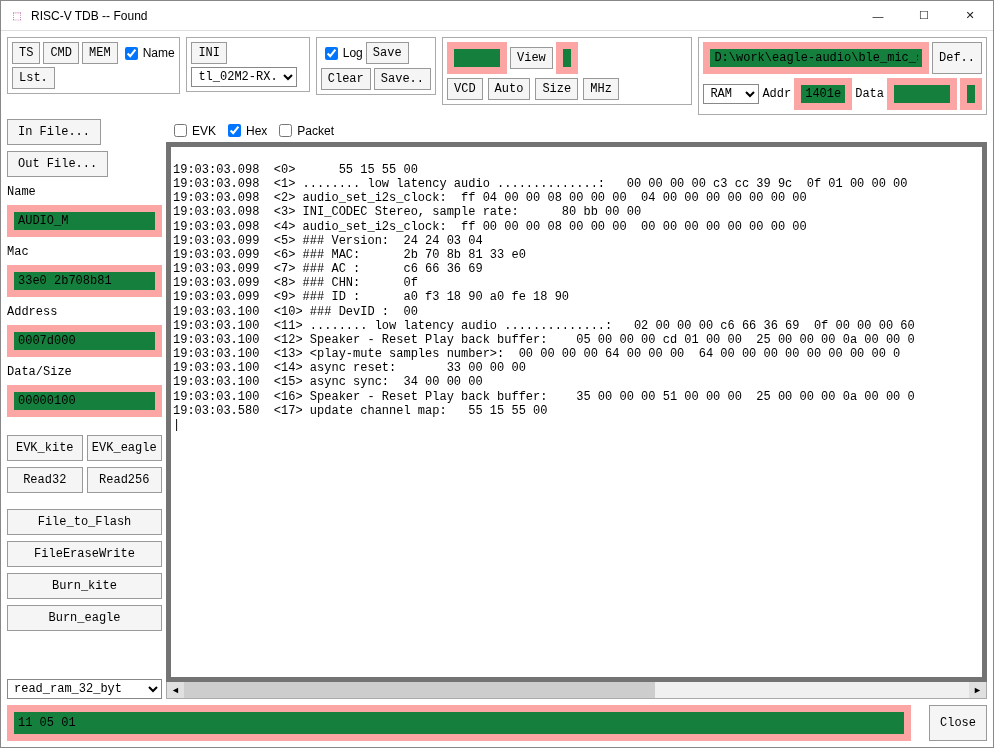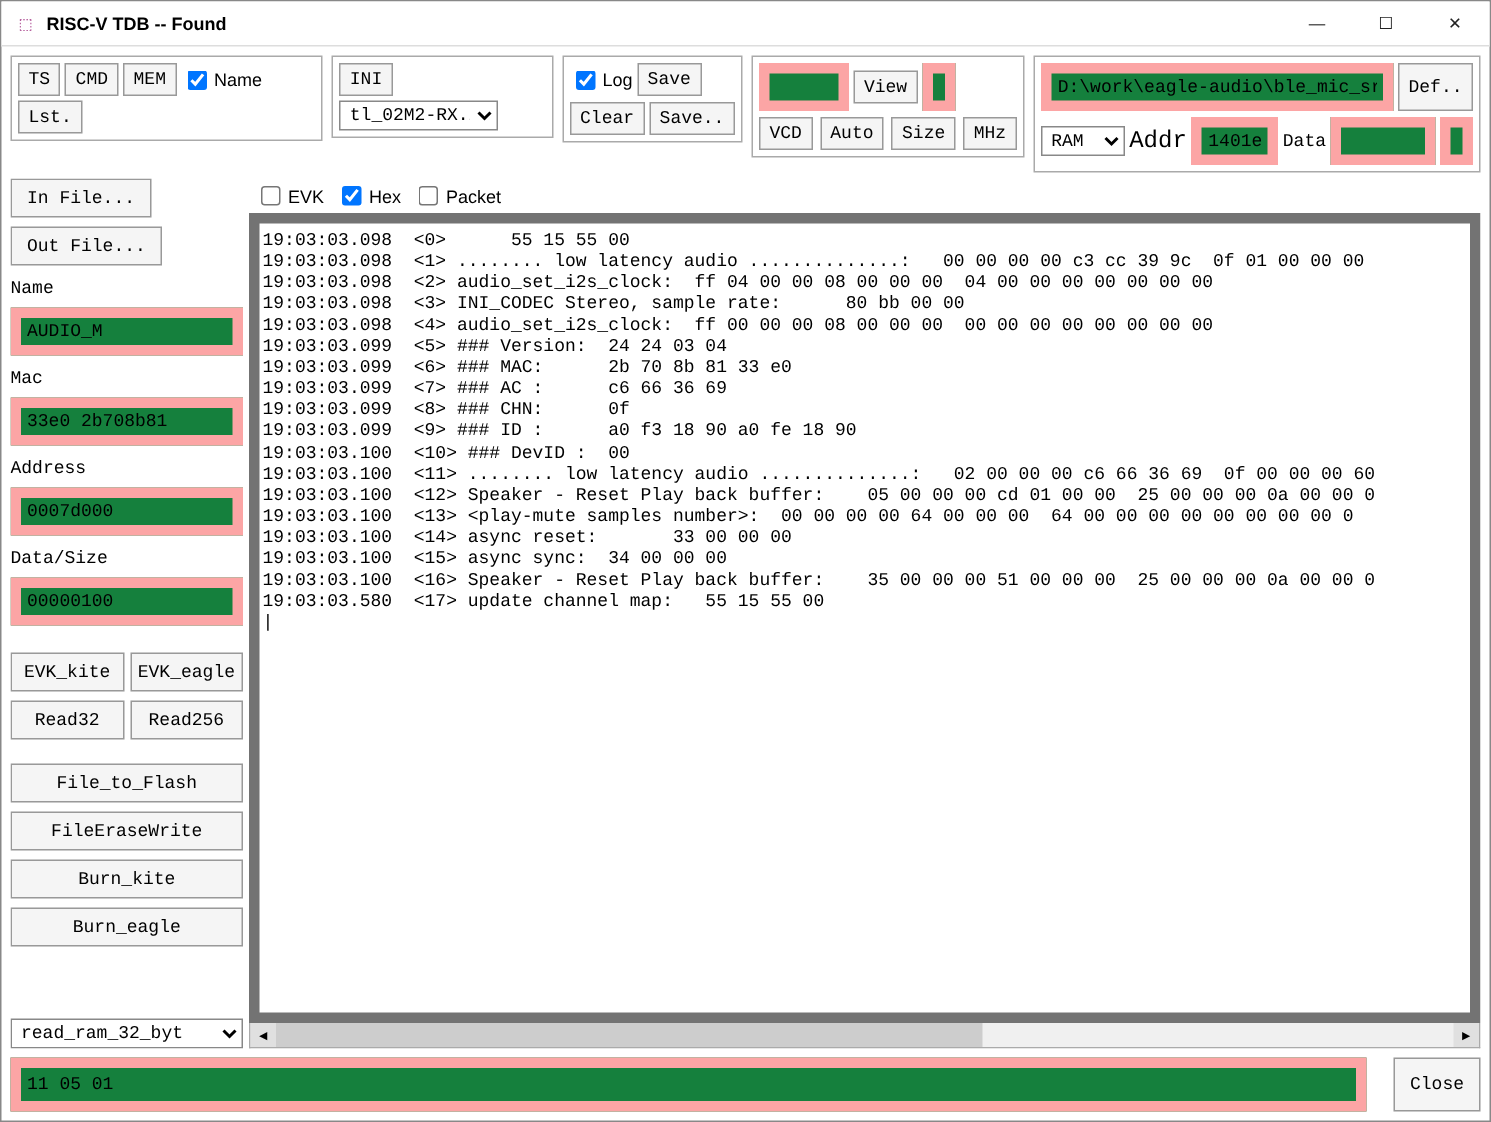--- a/index.html
+++ b/index.html
@@ -1,20 +1,20 @@
 <!DOCTYPE html>
 <html><head>
 <meta charset="utf-8">
 <style>
 * { box-sizing: border-box; font-family: "Segoe UI", Tahoma, sans-serif; }
 body { margin: 0; background: #f0f0f0; }
 .window { width: 994px; height: 748px; background: #fff; border: 1px solid #888; display: flex; flex-direction: column; }
 .titlebar { height: 30px; background: #fff; display: flex; align-items: center; padding: 0 0 0 8px; border-bottom: 1px solid #ddd; }
 .titlebar .ico { width: 16px; height: 16px; margin-right: 6px; display: inline-flex; align-items: center; justify-content: center; font-size: 10px; color: #a03080; }
-.titlebar .title { font-size: 12px; flex: 1; font-weight: bold; }
+.titlebar .title { font-size: 12px; flex: 1; }
 .titlebar .winbtn { width: 46px; height: 30px; display: flex; align-items: center; justify-content: center; font-size: 11px; color: #222; }
 
 .content { flex: 1; display: flex; flex-direction: column; padding: 6px; gap: 4px; overflow: hidden; }
 
 .toolbar { display: flex; gap: 6px; align-items: flex-start; }
 .toolgroup { border: 1px solid #aaa; padding: 4px; display: flex; align-items: center; gap: 3px; flex-wrap: wrap; }
 .btn { background: #f5f5f5; border: 1px solid #999; padding: 3px 6px; font-size: 12px; cursor: pointer; min-width: 0; font-family: "Courier New", monospace; white-space: nowrap; }
 .chk { display: inline-flex; align-items: center; gap: 2px; font-size: 12px; font-family: "Courier New", monospace; }
 .chk input { width: 13px; height: 13px; }
 .txt { border: 7px solid #fca5a5; padding: 2px 4px; font-size: 12px; font-family: "Courier New", monospace; background: #15803d; }
@@ -24,21 +24,21 @@
 
 .sidebar { width: 155px; display: flex; flex-direction: column; gap: 6px; font-size: 12px; }
 .fieldlbl { font-size: 12px; margin-top: 2px; font-family: "Courier New", monospace; }
 .sidebar .txt { width: 100%; }
 .sidebtn { background: #f5f5f5; border: 1px solid #999; padding: 5px 8px; font-size: 12px; font-family: "Courier New", monospace; cursor: pointer; text-align: center; }
 .btnrow { display: flex; gap: 4px; }
 .btnrow .sidebtn { flex: 1; padding: 5px 2px; white-space: nowrap; overflow: hidden; }
 
 .logarea { flex: 1; display: flex; flex-direction: column; }
 .checkrow { padding: 2px 4px; display: flex; gap: 8px; font-size: 12px; align-items: center; }
-.logtext { flex: 1; border: 7px solid #737373; background: #fff; font-family: "Courier New", monospace; font-size: 12px; white-space: pre; overflow: auto; padding: 4px 2px; line-height: 1.18; }
+.logtext { flex: 1; border: 5px solid #737373; background: #fff; font-family: "Courier New", monospace; font-size: 12px; white-space: pre; overflow: auto; padding: 16px 2px; line-height: 1.18; }
 .hscroll { height: 17px; border: 1px solid #aaa; border-top: none; background: #f0f0f0; display: flex; align-items: center; }
 .hscroll .arrow { width: 17px; height: 100%; background: #e0e0e0; display: flex; align-items: center; justify-content: center; font-size: 9px; }
 .hscroll .track { flex: 1; height: 100%; position: relative; }
 .hscroll .thumb { position: absolute; left: 0; top: 0; height: 100%; width: 60%; background: #cdcdcd; }
 
 .bottomrow { display: flex; gap: 18px; padding: 2px 0 0 0; }
 .bottomrow .txt { flex: 1; padding: 4px; }
 .bottomrow .btn { padding: 5px 10px; }
 </style>
 </head>
@@ -82,42 +82,42 @@
               <span>Log</span>
             </label>
           <button class="btn">Save</button>
         </div>
         <div style="display:flex;gap:3px">
           <button class="btn">Clear</button>
           <button class="btn">Save..</button>
         </div>
       </div>
 
-      <div class="toolgroup" style="flex-direction:column;align-items:stretch;gap:4px">
+      <div class="toolgroup" style="flex-direction:row;align-items:stretch;gap:4px">
         <div style="display:flex;gap:3px;align-items:center">
           <input class="txt" style="width: 60px;">
           <button class="btn">View</button>
           <input class="txt" style="width: 22px;" value="16">
         </div>
         <div style="display:flex;gap:5px">
           <button class="btn">VCD</button>
           <button class="btn">Auto</button>
           <button class="btn">Size</button>
           <button class="btn">MHz</button>
         </div>
       </div>
 
       <div class="toolgroup" style="flex-direction:column;align-items:stretch;gap:4px;flex:1">
         <div style="display:flex;gap:3px">
           <input class="txt" style="flex: 1 1 0%;" value="D:\work\eagle-audio\ble_mic_src\src\co">
           <button class="btn">Def..</button>
         </div>
         <div style="display:flex;gap:3px;align-items:center">
           <select style="width:56px"><option>RAM</option></select>
-          <span style="font-family:'Courier New',monospace;font-size:16px">Addr</span>
+          <span style="font-family:'Courier New',monospace;font-size:12px">Addr</span>
           <input class="txt" style="width: 58px;" value="1401e0">
           <span style="font-family:'Courier New',monospace;font-size:12px">Data</span>
           <input class="txt" style="width: 70px;" value="">
           <input class="txt" style="width: 22px;" value="1">
         </div>
       </div>
     </div>
 
     <div class="mainrow">
 

